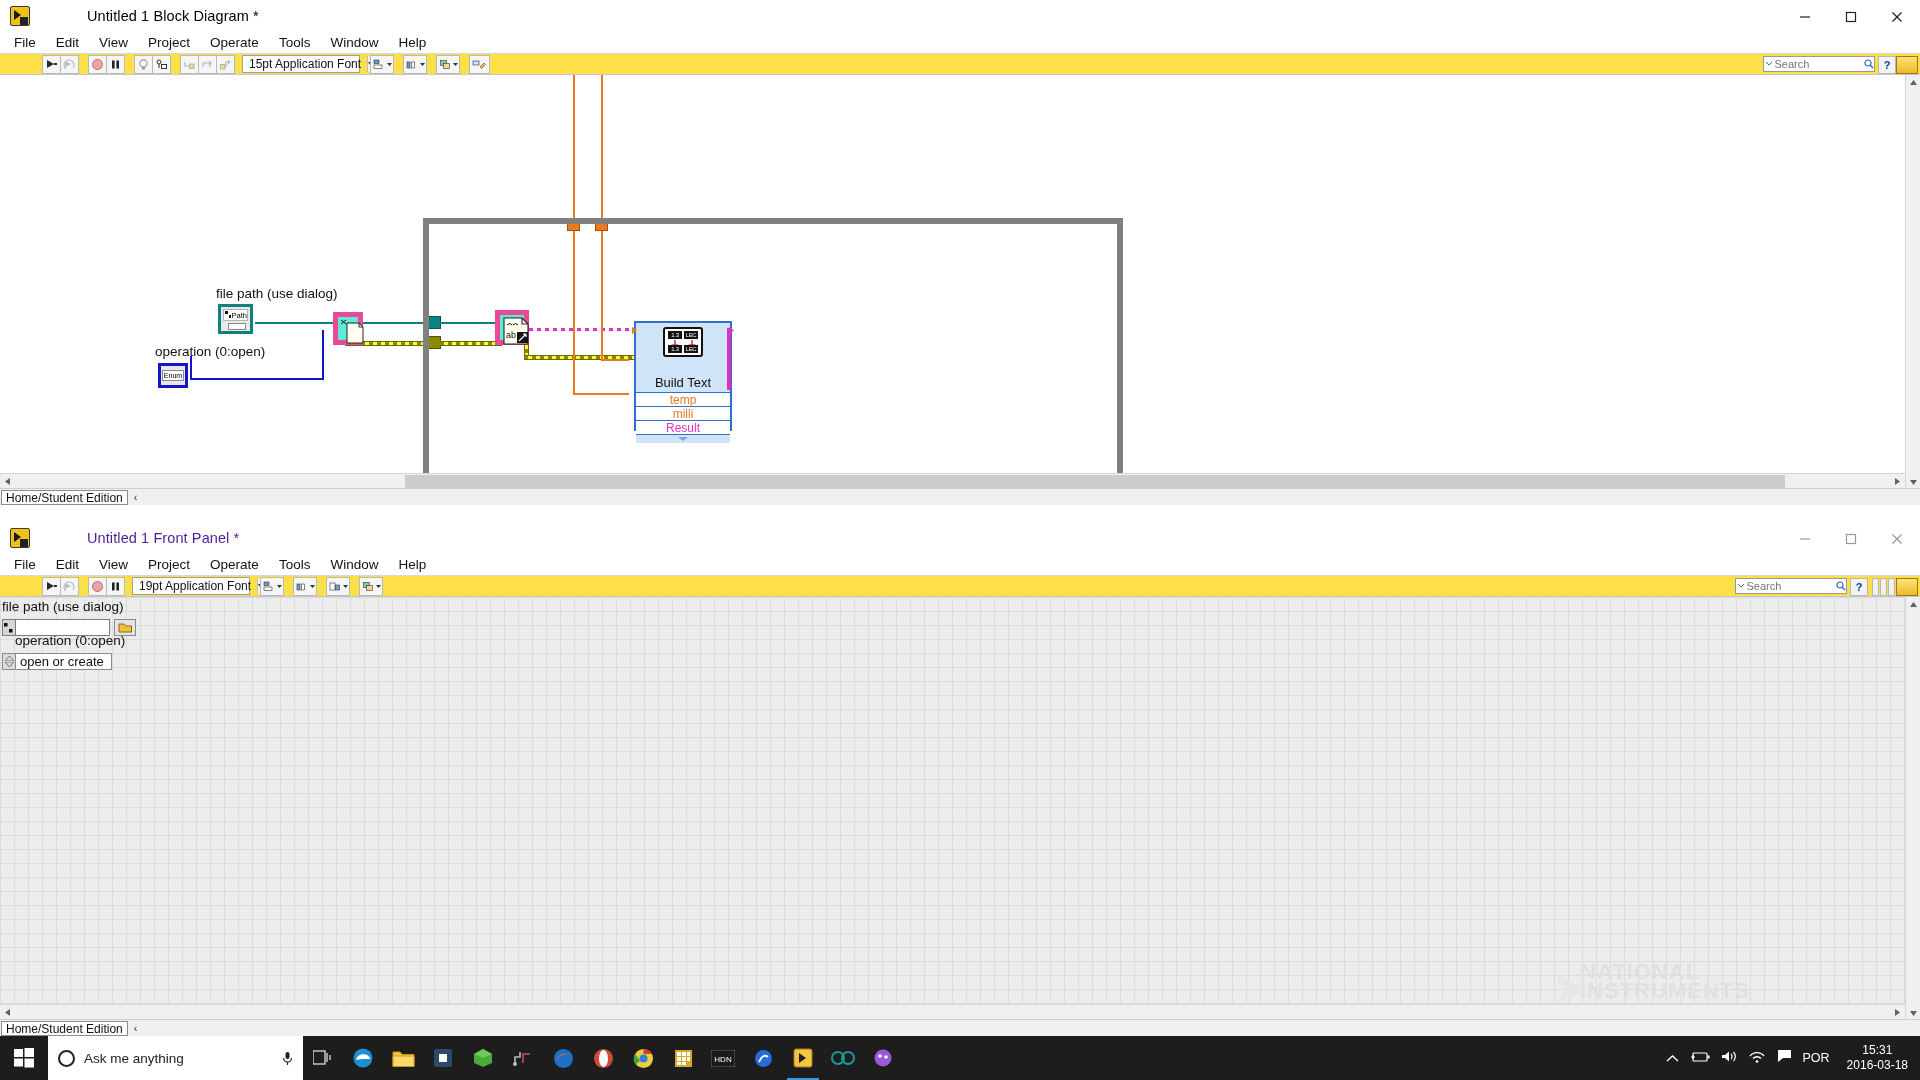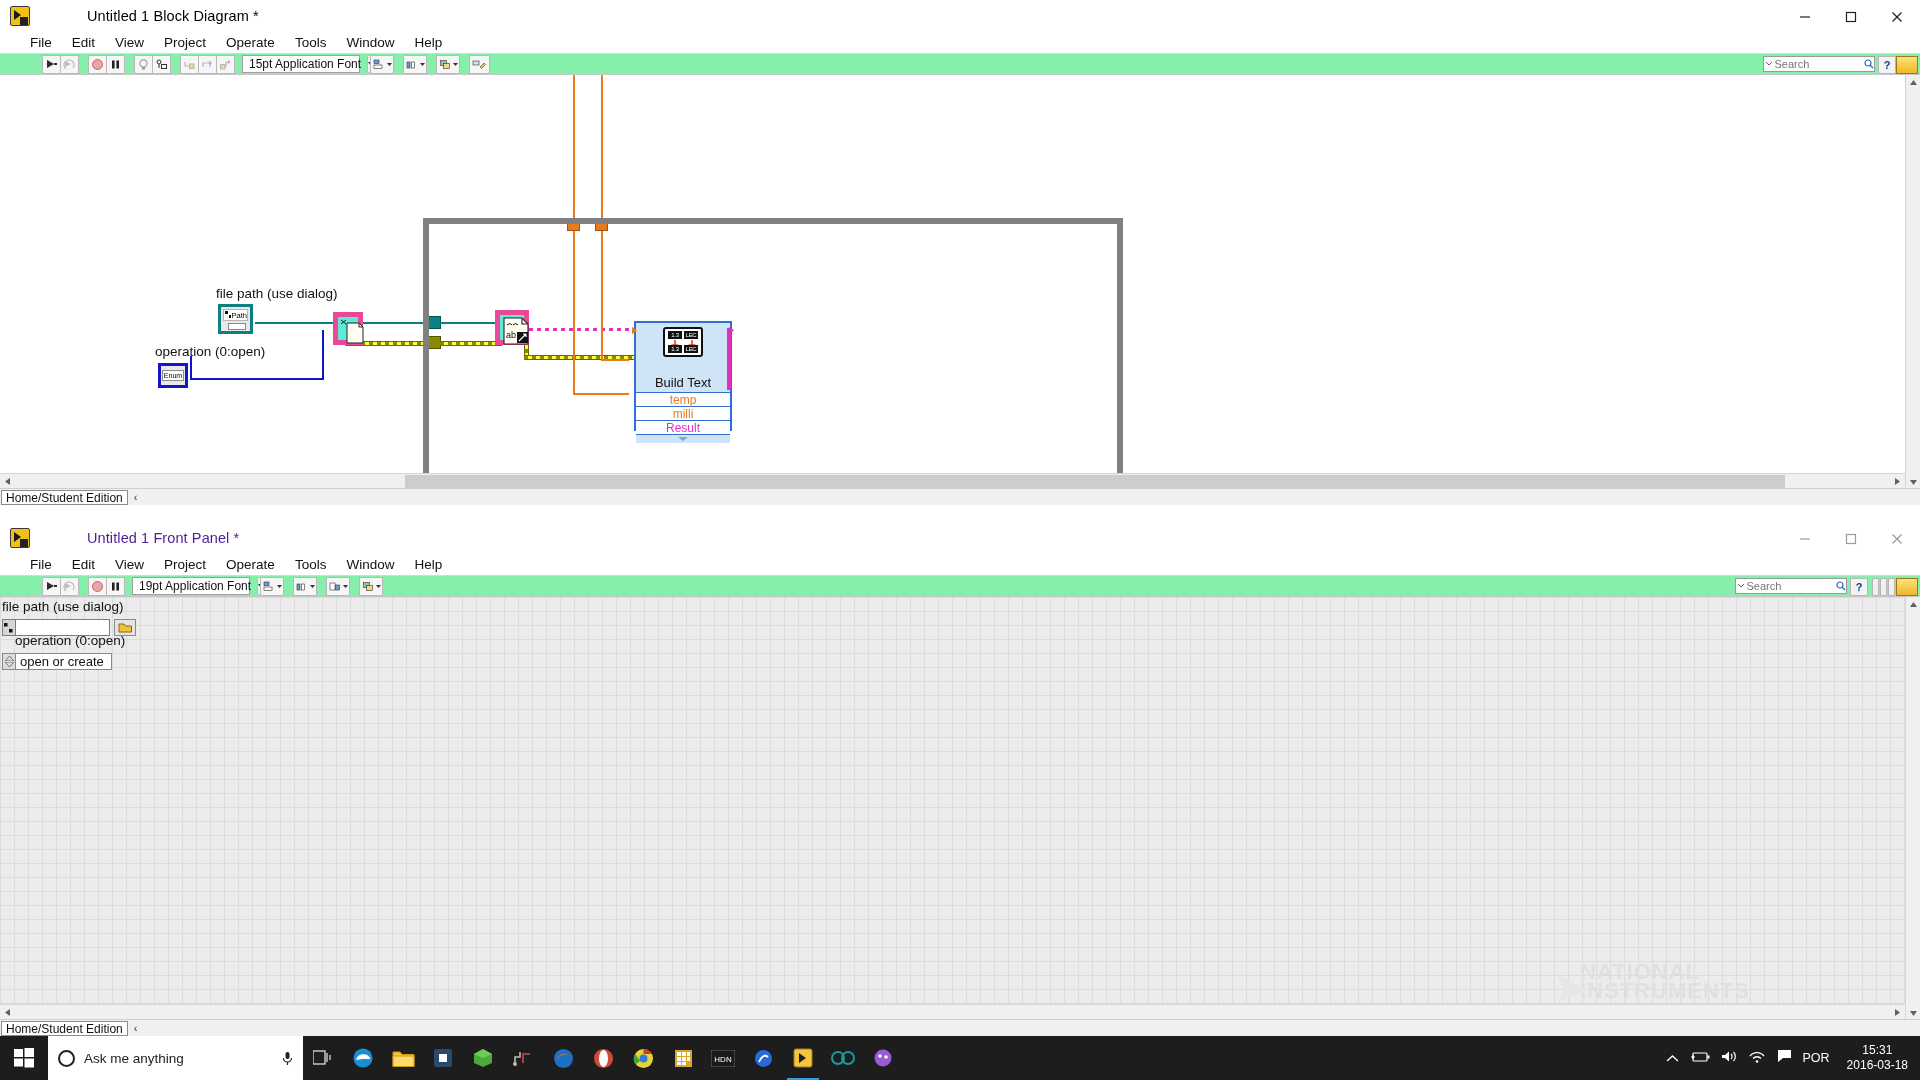--- a/index.html
+++ b/index.html
@@ -20,24 +20,24 @@
               width:8px;height:8px;background:#222; }
   .titlebar .ti-text { font-size:14.5px; color:#000; letter-spacing:.1px; }
   .titlebar.inactive .ti-text { color:#4c1d95; }
   .wbtns { position:absolute; right:0; top:0; height:33px; display:flex; }
   .wbtn { width:46px; height:33px; display:flex; align-items:center;
           justify-content:center; font-size:15px; color:#222; }
   .titlebar.inactive .wbtn { color:#9b9b9b; }
   .wbtn svg { display:block; }
 
   .menubar { height:20px; background:#fff; display:flex; align-items:center;
-             padding-left:20px; }
+             padding-left:4px; }
   .menubar .mi { font-size:13.5px; color:#111; padding:0 10px; line-height:20px; }
 
-  .toolbar { height:22px; background:#86efac; border-top:1px solid #d8d8d8;
+  .toolbar { height:22px; background:#fde047; border-top:1px solid #d8d8d8;
              border-bottom:1px solid #c7c7c7; display:flex; align-items:center;
              position:relative; }
   .tgrp { display:flex; align-items:center; height:20px; margin-left:4px; }
   .tbtn { width:19px; height:19px; border:1px solid #b9b9b9; background:#f6f6f6;
           margin-right:-1px; display:flex; align-items:center; justify-content:center;
           position:relative; }
   .tsep { width:6px; }
   .fontbox { height:18px; border:1px solid #a0a0a0; background:#fff;
              display:flex; align-items:center; margin-left:8px; }
   .fontbox .ftext { font-size:12px; color:#111; padding:0 6px; white-space:nowrap; }

